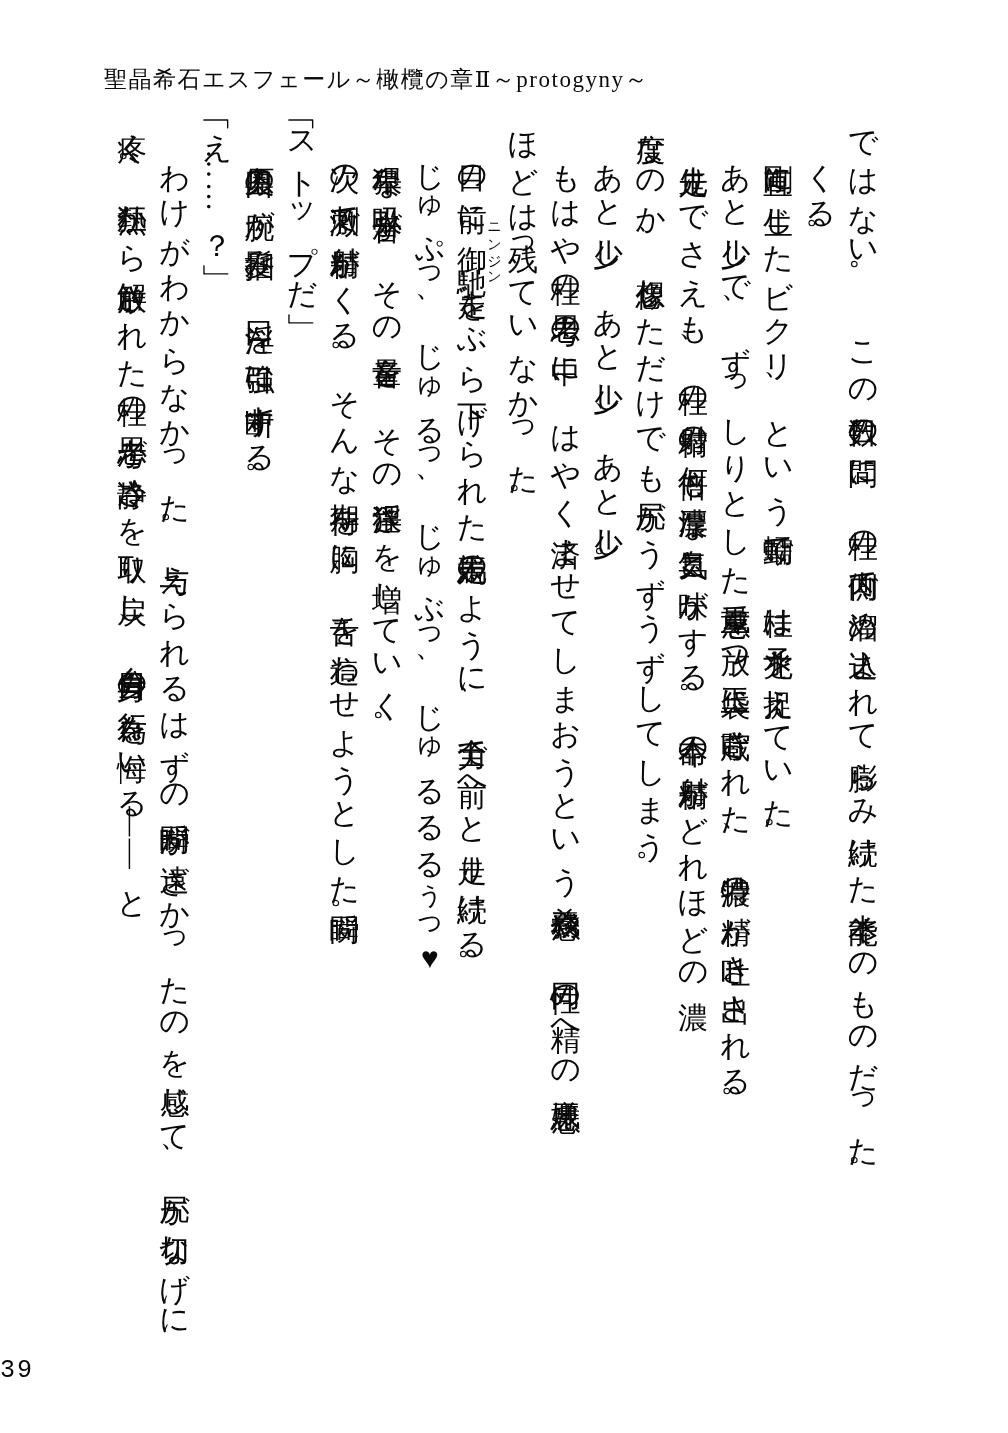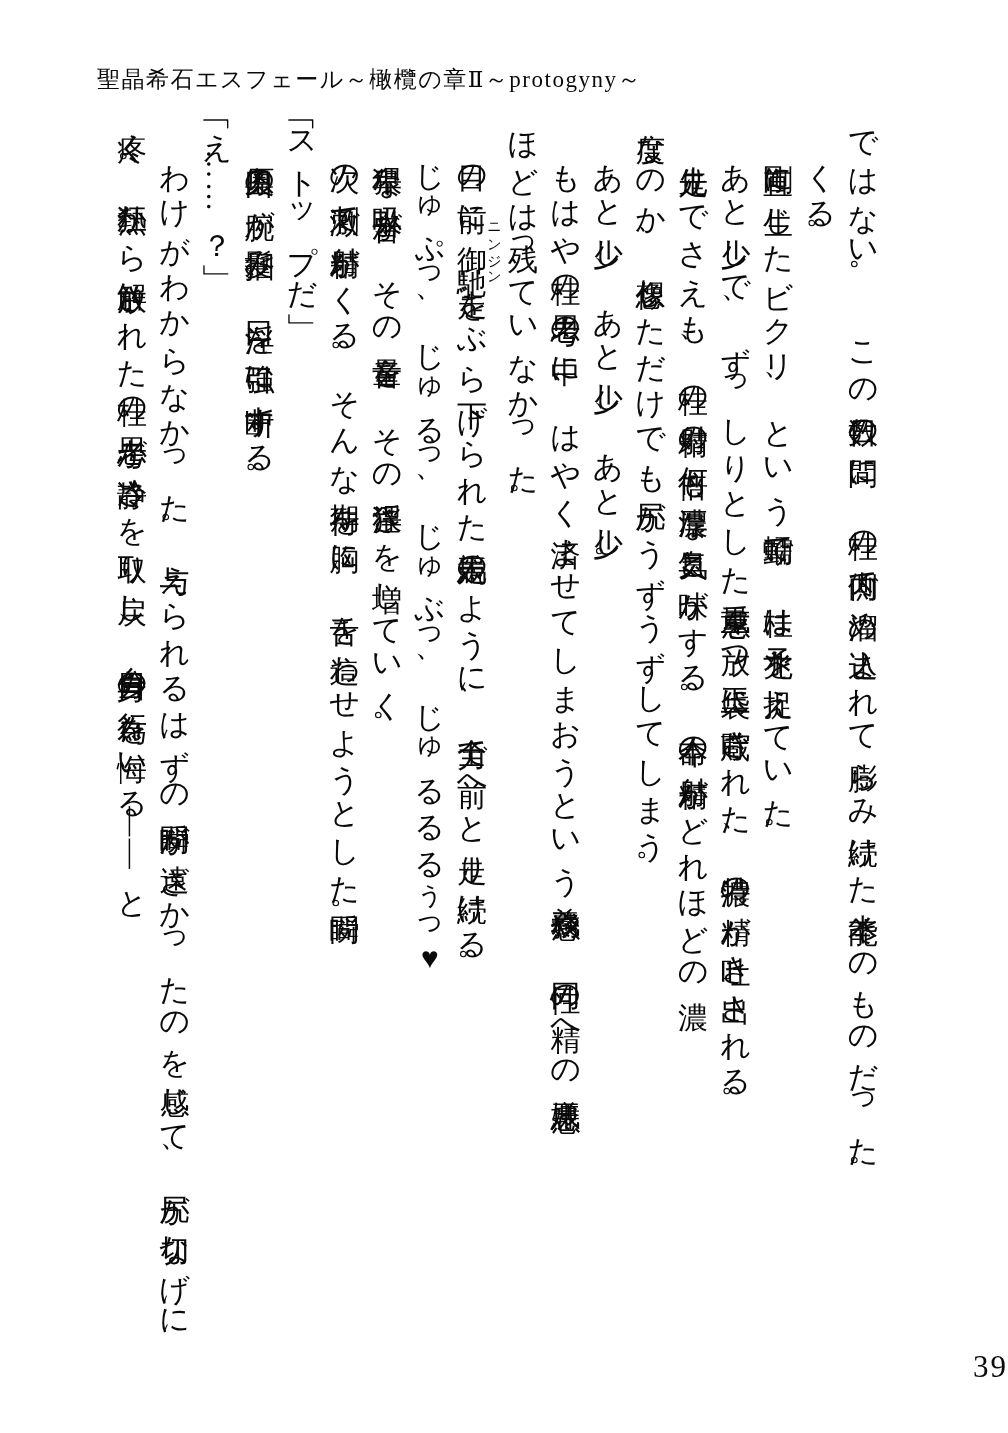--- a/index.html
+++ b/index.html
@@ -11,21 +11,21 @@
     position: relative;
     width: 1008px;
     height: 1433px;
     background: #ffffff;
     color: #0a0a0a;
     font-family: "Liberation Serif", "DejaVu Serif", serif;
     overflow: hidden;
   }
   .header-title {
     position: absolute;
-    left: 97px;
+    left: 104px;
     top: 64px;
     font-size: 23px;
     letter-spacing: 1.5px;
     white-space: nowrap;
     color: #0a0a0a;
   }
   .text-body {
     position: absolute;
     top: 110px;
     right: 124px;
@@ -51,24 +51,25 @@
     font-family: "Liberation Serif", "DejaVu Serif", serif;
   }
   .upright {
     text-orientation: upright;
   }
   .page-number {
     position: absolute;
     left: 0;
     right: 0;
     bottom: 48px;
-    text-align: right;
-    font-size: 31px;
+    text-align: left;
+    font-size: 25px;
     letter-spacing: 2px;
     color: #0a0a0a;
+    font-family: Liberation Mono, monospace;
   }
 </style>
 </head>
 <body>
 
 <div class="page">
 
   <div class="header-title">聖晶希石エスフェール～橄欖の章Ⅱ～protogyny～</div>
 
   <div class="text-body">

